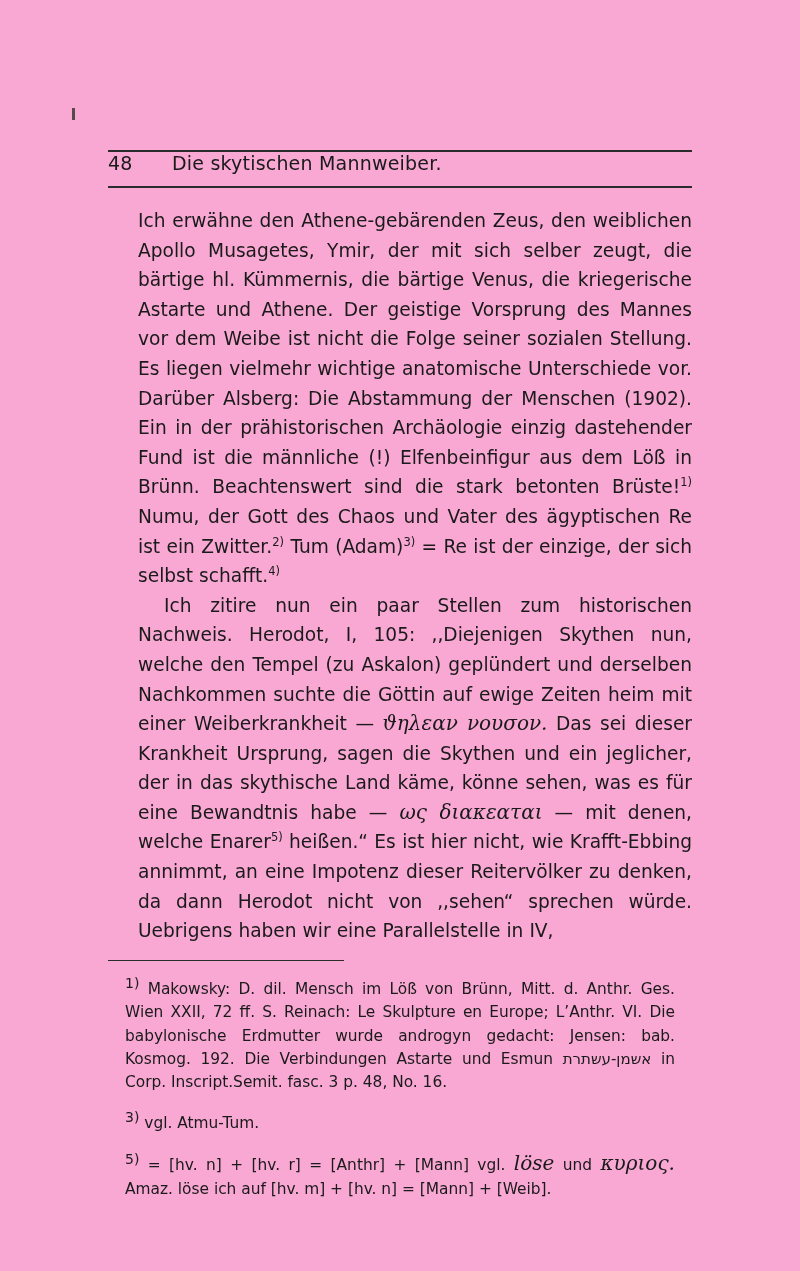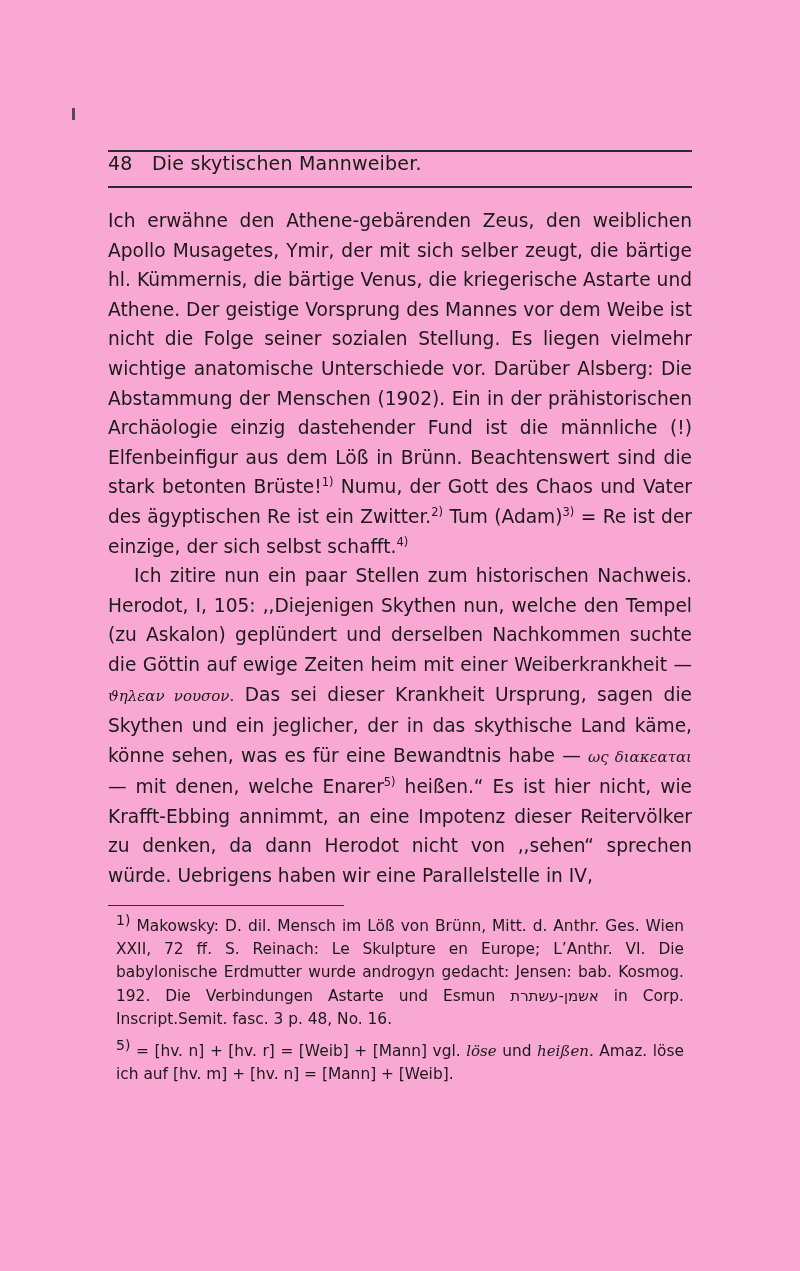--- a/index.html
+++ b/index.html
@@ -48,69 +48,71 @@
     letter-spacing: 0.2px;
   }
   .page-number {
     width: 44px;
     font-size: 19px;
     font-weight: normal;
   }
   .head-title {
     flex: 1;
     font-size: 19px;
+    margin-left: 20px;
   }
   .stray-mark {
     position: absolute;
     left: 72px;
     top: 108px;
     width: 3px;
     height: 12px;
     background: #3a3a32;
     opacity: 0.85;
   }
   .body-text {
     margin-top: 18px;
     font-size: 18.6px;
     line-height: 29.6px;
     text-align: justify;
     text-justify: inter-word;
     word-spacing: 0.1px;
+    margin-left: 30px;
   }
   .body-text p {
     margin: 0;
     text-indent: 0;
   }
   .body-text p.indent {
     text-indent: 26px;
   }
   .gk {
     font-family: "DejaVu Serif", serif;
     font-style: italic;
-    font-size: 15px;
+    font-size: 20px;
   }
   sup {
     font-size: 11.5px;
     vertical-align: super;
     line-height: 0;
   }
   .notes-rule {
     border-top: 1.6px solid #2b2b2b;
     width: 236px;
     margin-top: 14px;
     margin-bottom: 9px;
     height: 0;
   }
   .notes {
     font-size: 15.4px;
     line-height: 23.4px;
     text-align: justify;
   }
   .notes p {
-    margin: 8px;
+    margin: 17px;
   }
   .heb {
     font-family: "DejaVu Sans", sans-serif;
     font-size: 15px;
     direction: rtl;
     unicode-bidi: isolate;
   }
   .note-marker {
     font-size: 14px;
     vertical-align: super;
@@ -143,20 +145,21 @@
 
     </div>
 
     <div class="notes-rule"></div>
 
     <div class="notes">
 
       <p><span class="note-marker">1)</span> <span>Makowsky: D. dil. Mensch im Löß von Brünn, Mitt. d. Anthr. Ges. Wien XXII, 72 ff. S. Reinach: Le Skulpture en Europe; L’Anthr. VI. Die babylonische Erdmutter wurde androgyn gedacht: Jensen: bab. Kosmog. 192. Die Verbindungen Astarte und Esmun</span> <span class="heb">אשמן-עשתרת</span> <span>in Corp. Inscript.Semit. fasc. 3 p. 48, No. 16.</span></p>
 
 
+      <p><span class="note-marker">3)</span> <span>vgl. Atmu-Tum.</span></p>
 
 
-      <p><span class="note-marker">5)</span> <span>= [hv. n] + [hv. r] = [Weib] + [Mann] vgl.</span> <span class="gk">löse</span> <span>und</span> <span class="gk">heißen.</span> <span>Amaz. löse ich auf [hv. m] + [hv. n] = [Mann] + [Weib].</span></p>
+      <p><span class="note-marker">5)</span> <span>= [hv. n] + [hv. r] = [Anthr] + [Mann] vgl.</span> <span class="gk">löse</span> <span>und</span> <span class="gk">κυριος.</span> <span>Amaz. löse ich auf [hv. m] + [hv. n] = [Mann] + [Weib].</span></p>
 
     </div>
 
   </div>
 </div>
 
 </body></html>

